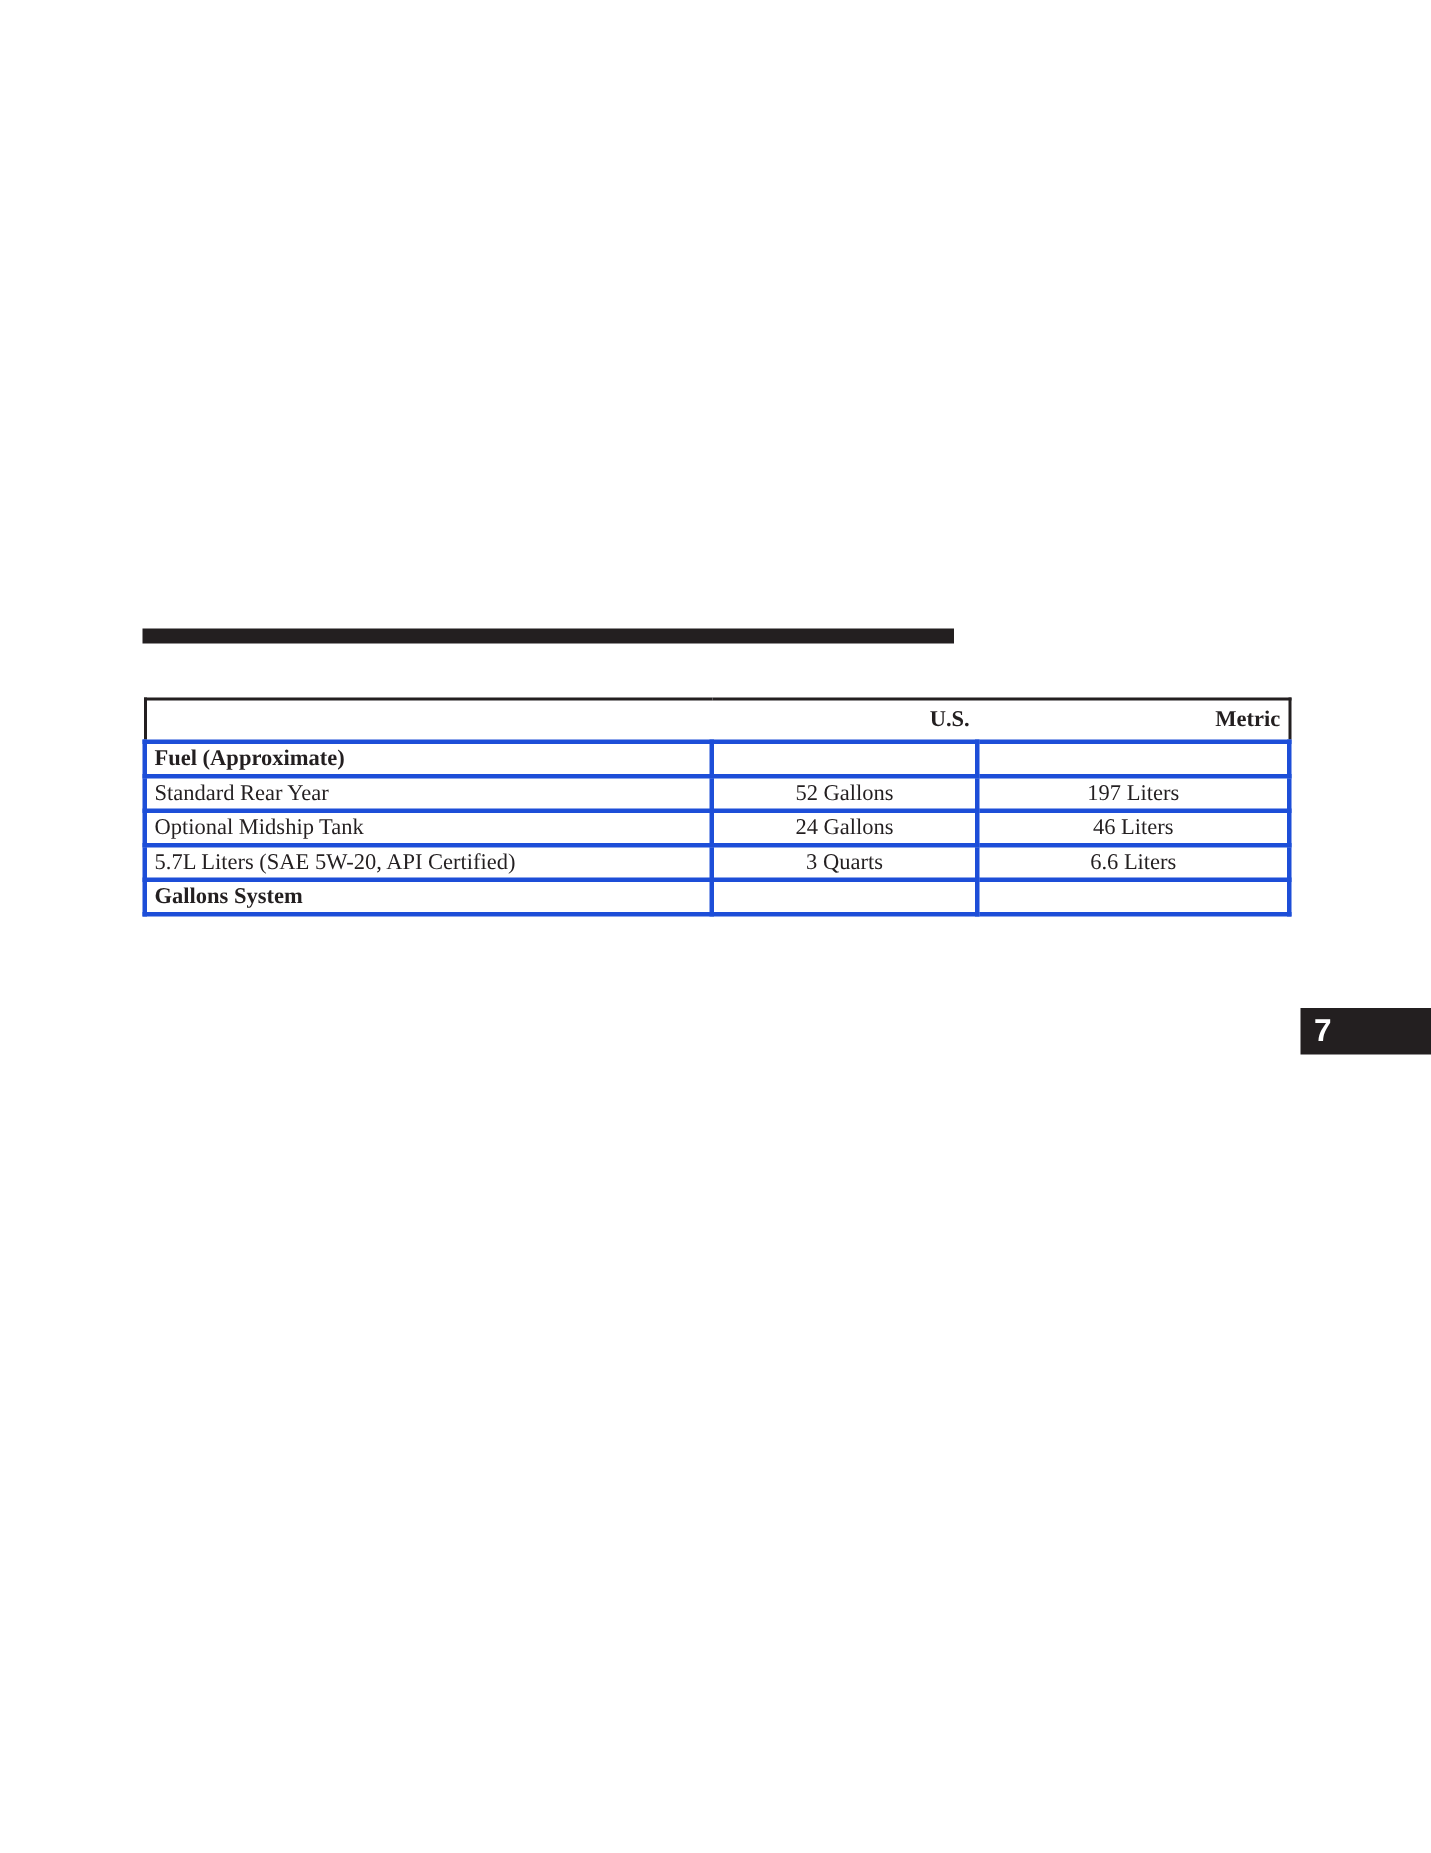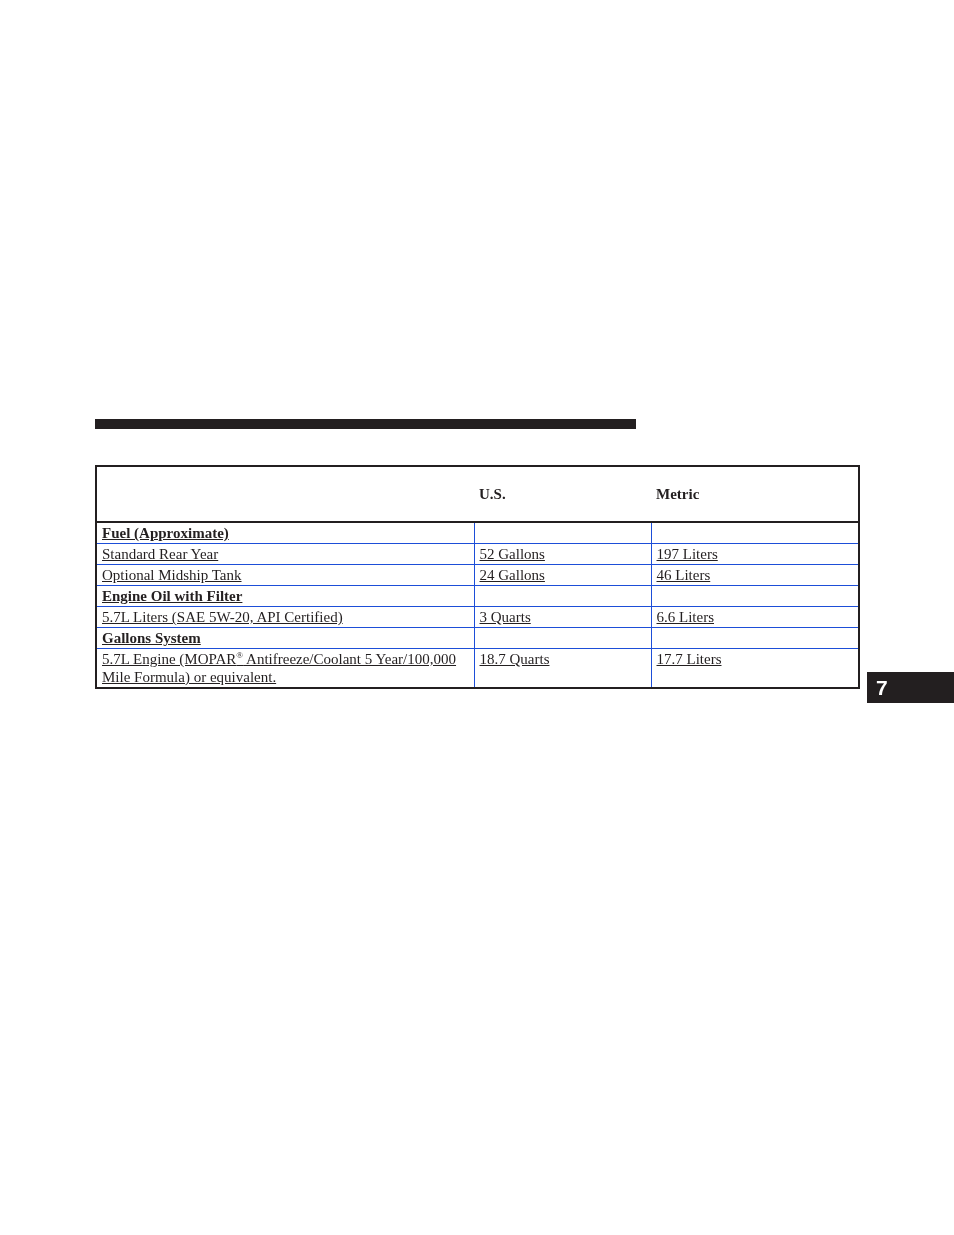--- a/index.html
+++ b/index.html
@@ -32,36 +32,35 @@
     font-size: 15px;
     color: #231f20;
   }
   .spec-table col.c-label  { width: 378px; }
   .spec-table col.c-us     { width: 177px; }
   .spec-table col.c-metric { width: 208px; }
   .spec-table th {
     border: none;
     border-bottom: 2px solid #231f20;
     font-weight: bold;
-    text-align: left;
+    text-align: right;
     height: 20px;
-    padding: 18px 5px;
+    padding: 4px 5px;
     line-height: 18px;
     vertical-align: middle;
   }
   .spec-table td {
-    border: 1px solid #1d4ed8;
+    border: 3px solid #1d4ed8;
     padding: 1px 5px;
     height: 20px;
     line-height: 18px;
     vertical-align: top;
     text-align: left;
-    text-decoration: underline;
   }
-  .spec-table td.val { text-align: left; }
+  .spec-table td.val { text-align: center; }
   .spec-table tr.section td.lbl { font-weight: bold; }
   .spec-table sup.reg {
     font-size: 9px;
     vertical-align: super;
     line-height: 0;
   }
   .chapter-tab {
     position: absolute;
     left: 867px;
     top: 672px;
@@ -106,39 +105,29 @@
       <tr>
         <td class="lbl">Standard Rear Year</td>
         <td class="val">52 Gallons</td>
         <td class="val">197 Liters</td>
       </tr>
       <tr>
         <td class="lbl">Optional Midship Tank</td>
         <td class="val">24 Gallons</td>
         <td class="val">46 Liters</td>
       </tr>
-      <tr class="section">
-        <td class="lbl">Engine Oil with Filter</td>
-        <td class="val"></td>
-        <td class="val"></td>
-      </tr>
       <tr>
         <td class="lbl">5.7L Liters (SAE 5W-20, API Certified)</td>
         <td class="val">3 Quarts</td>
         <td class="val">6.6 Liters</td>
       </tr>
       <tr class="section">
         <td class="lbl">Gallons System</td>
         <td class="val"></td>
         <td class="val"></td>
-      </tr>
-      <tr>
-        <td class="lbl"><span>5.7L Engine (MOPAR</span><sup class="reg">®</sup><span> Antifreeze/Coolant 5 Year/100,000 Mile Formula) or equivalent.</span></td>
-        <td class="val">18.7 Quarts</td>
-        <td class="val">17.7 Liters</td>
       </tr>
     </tbody>
   </table>
 
   <div class="chapter-tab">
     <span>7</span>
   </div>
 
 </div>
 

